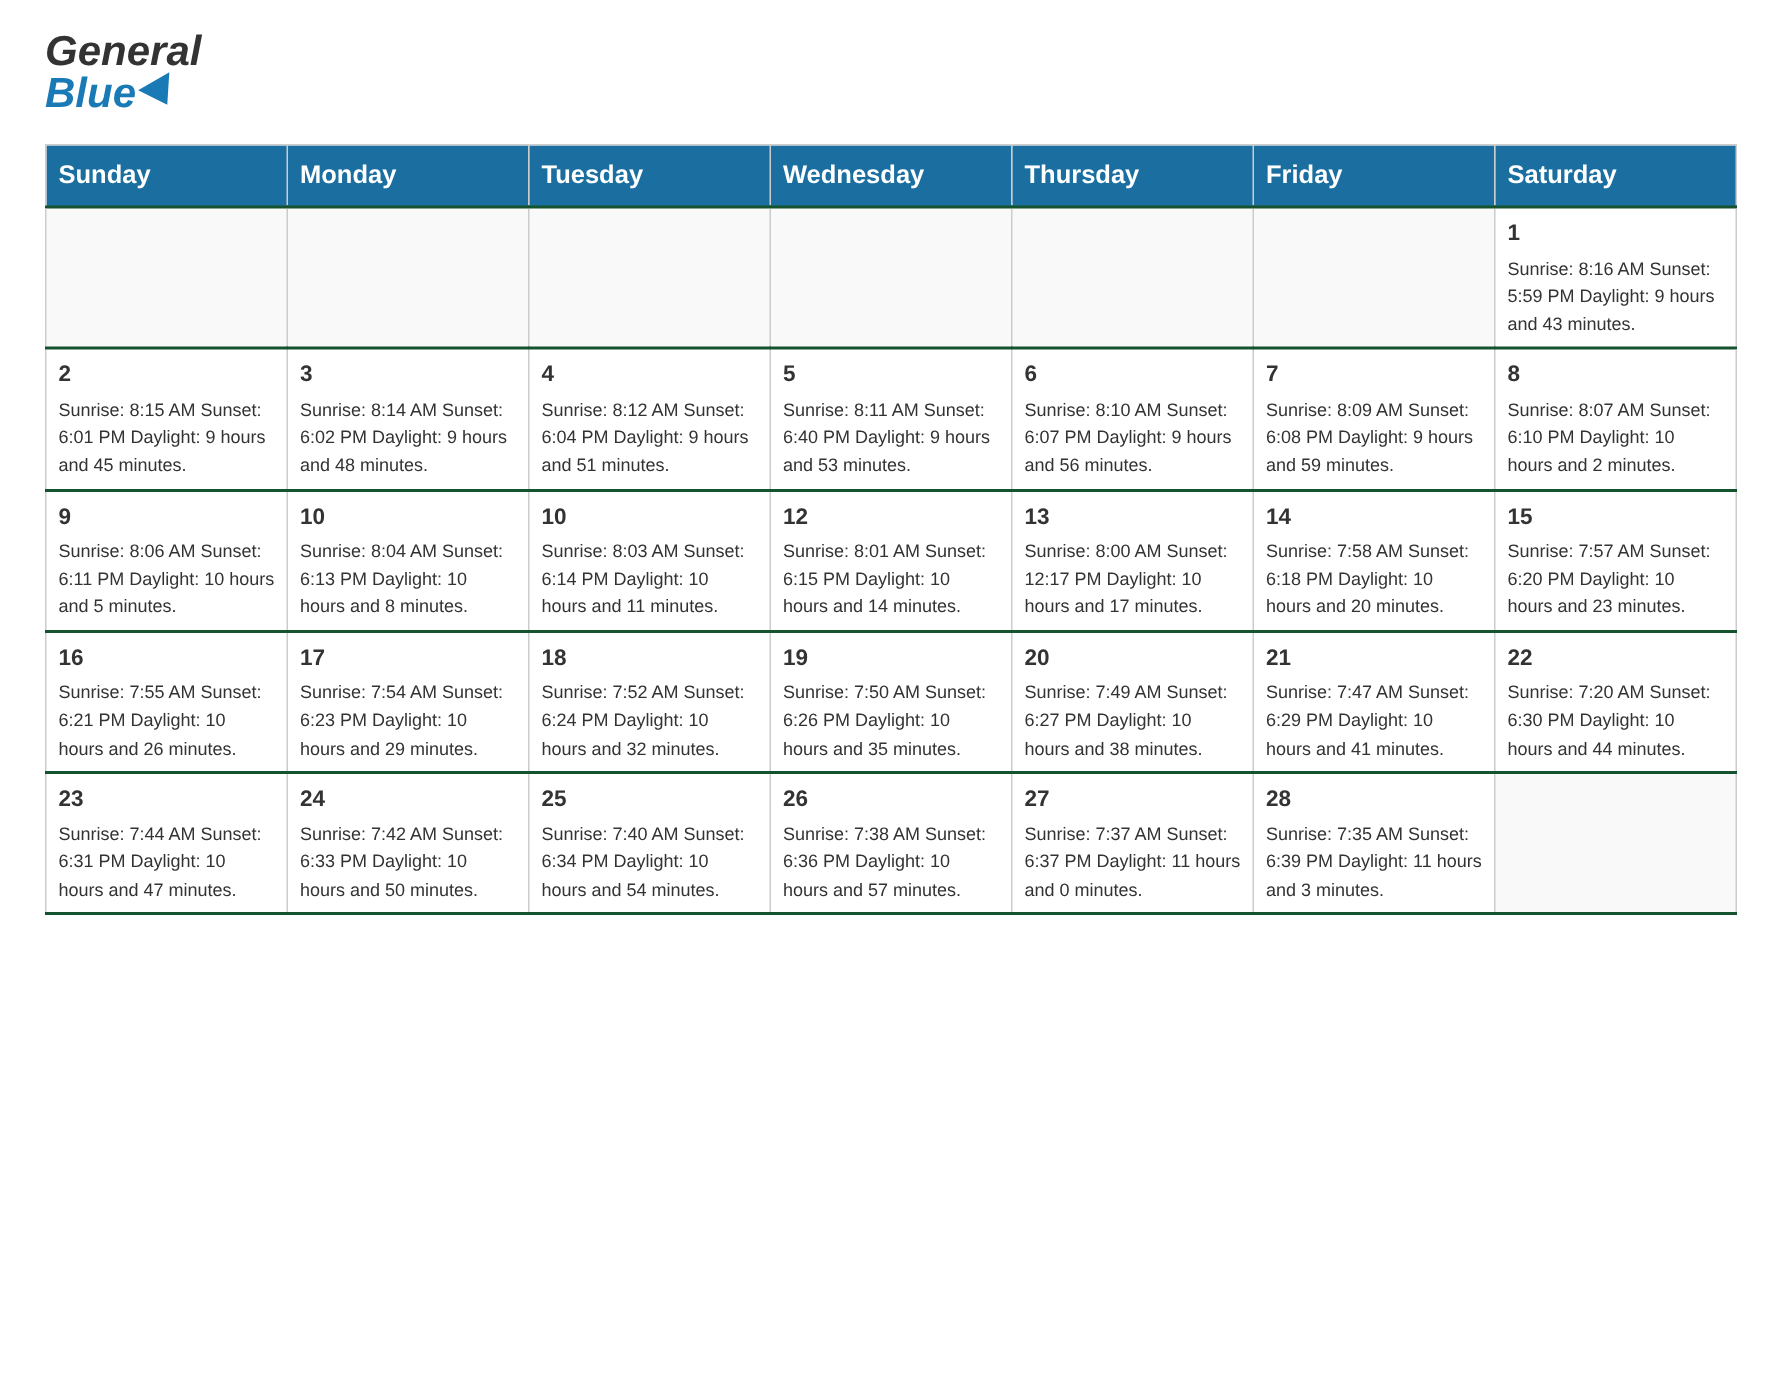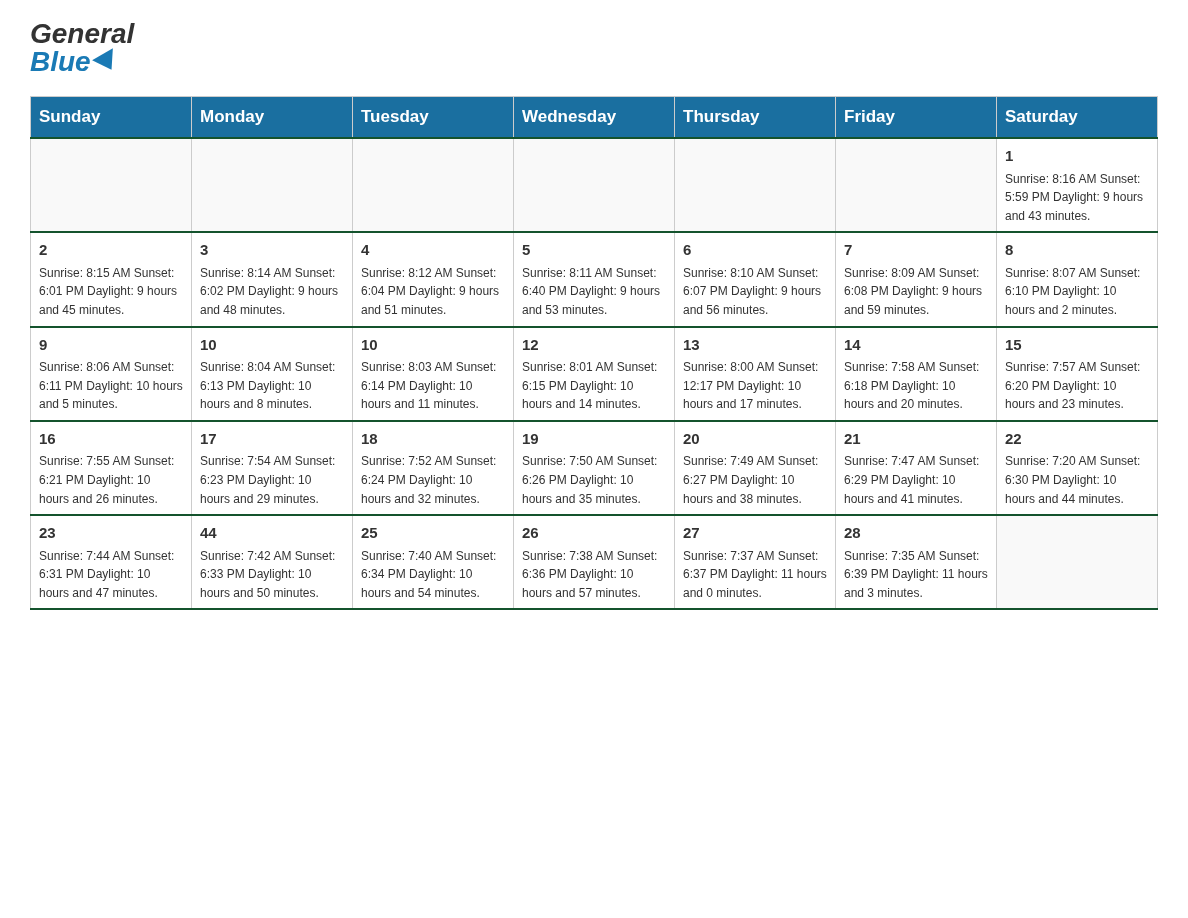--- a/index.html
+++ b/index.html
@@ -304,21 +304,21 @@
       </tr>
       <tr>
         <td>
           <span class="day-number">23</span>
           <div class="day-info">Sunrise: 7:44 AM
 Sunset: 6:31 PM
 Daylight: 10 hours
 and 47 minutes.</div>
         </td>
         <td>
-          <span class="day-number">44</span>
+          <span class="day-number">24</span>
           <div class="day-info">Sunrise: 7:42 AM
 Sunset: 6:33 PM
 Daylight: 10 hours
 and 50 minutes.</div>
         </td>
         <td>
           <span class="day-number">25</span>
           <div class="day-info">Sunrise: 7:40 AM
 Sunset: 6:34 PM
 Daylight: 10 hours

